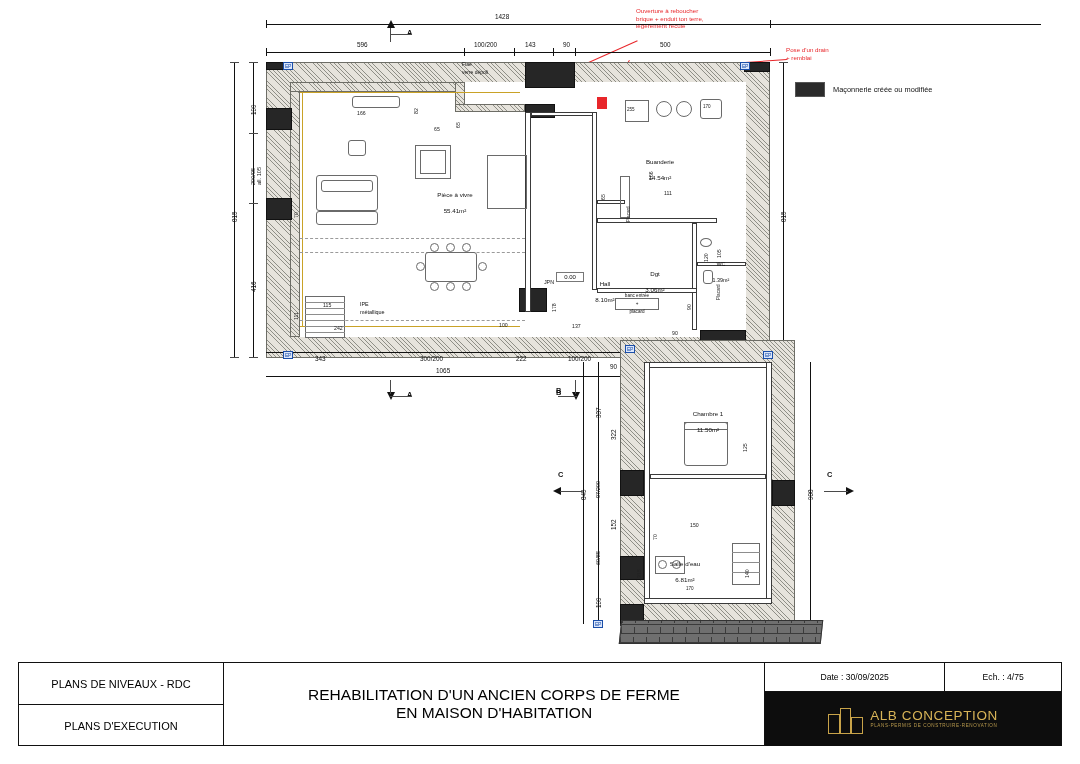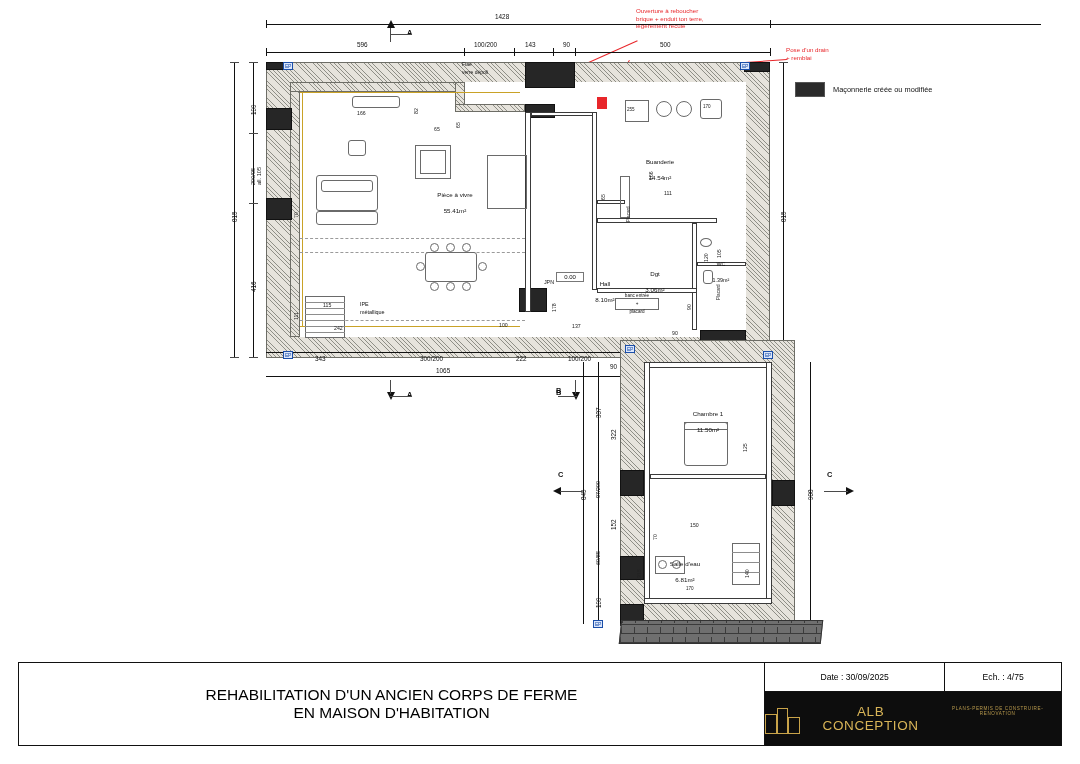--- a/index.html
+++ b/index.html
@@ -92,21 +92,21 @@
   .tb-main .l1{font-size:15.5px;}
   .tb-main .l2{font-size:15.5px;}
   .tb-right{width:296px;display:block;}
   .tb-right .rowtop{height:34%;display:flex;border-bottom:1.2px solid #111;}
   .tb-right .rowtop .c{flex:1;display:flex;align-items:center;justify-content:center;font-size:8.6px;}
   .tb-right .rowtop .c.first{border-right:1.2px solid #111;flex:1.55;}
   .tb-right .rowbot{height:66%;background:#0d0d0d;display:flex;align-items:center;justify-content:center;}
   .logo{display:flex;align-items:center;gap:8px;}
   .logo-mark{width:34px;height:26px;position:relative;}
   .logo-mark i{position:absolute;background:#c8a349;display:block;}
-  .logo-txt{display:flex;line-height:1;}
+  .logo-txt{display:flex;flex-direction:column;line-height:1;}
   .logo-name{color:#d8b457;font-size:13.5px;letter-spacing:0.6px;}
   .logo-sub{color:#b99a4d;font-size:4.6px;letter-spacing:0.6px;margin-top:2px;}
 
   
   .paving{
     position:absolute;
     background-color:#6f6f6f;
     background-image:
       repeating-linear-gradient(0deg,#3b3b3b 0 0.6px,transparent 0.6px 9px),
       repeating-linear-gradient(90deg,#3b3b3b 0 0.6px,transparent 0.6px 13px);
@@ -392,20 +392,24 @@
   <div class="sec-letter" style="left:556px;top:386px;">B</div>
 
   <div class="ep" style="left:283px;top:62px;">EP</div>
   <div class="ep" style="left:740px;top:62px;">EP</div>
   <div class="ep" style="left:283px;top:351px;">EP</div>
   <div class="ep" style="left:763px;top:351px;">EP</div>
   <div class="ep" style="left:625px;top:345px;">EP</div>
   <div class="ep" style="left:593px;top:620px;">EP</div>
 
   <div class="tb">
+    <div class="tb-cell tb-plans">
+      <div class="half top">PLANS DE NIVEAUX - RDC</div>
+      <div class="half">PLANS D'EXECUTION</div>
+    </div>
     <div class="tb-cell tb-main">
       <div class="l1">REHABILITATION D'UN ANCIEN CORPS DE FERME</div>
       <div class="l2">EN MAISON D'HABITATION</div>
     </div>
     <div class="tb-cell tb-right">
       <div class="rowtop">
         <div class="c first">Date : 30/09/2025</div>
         <div class="c">Ech. : 4/75</div>
       </div>
       <div class="rowbot">

